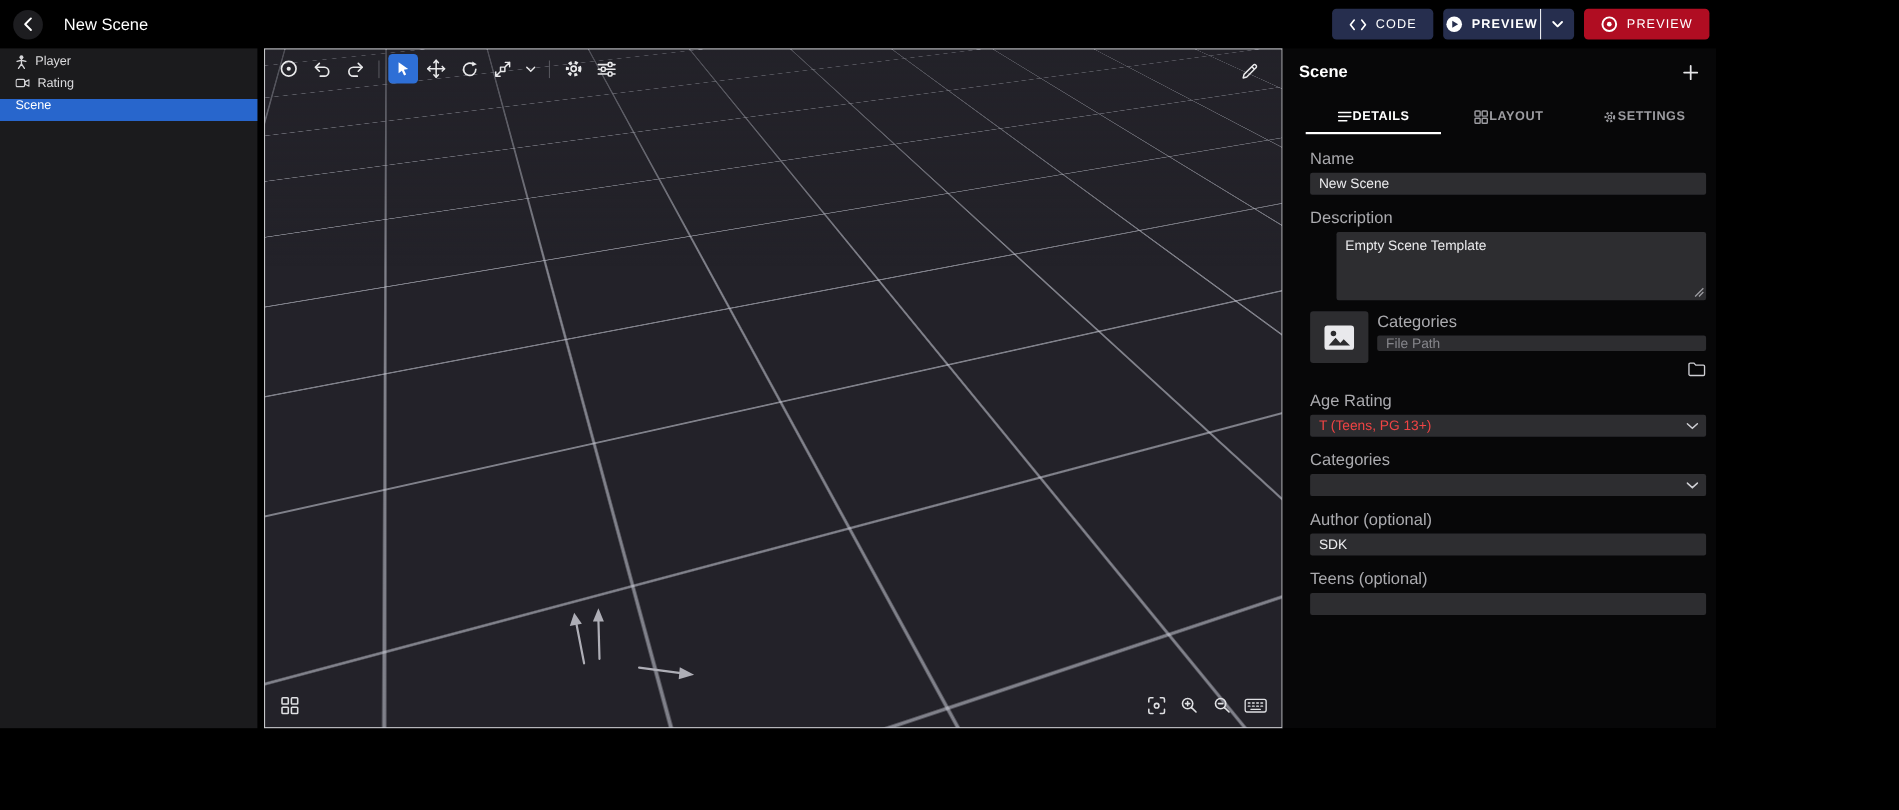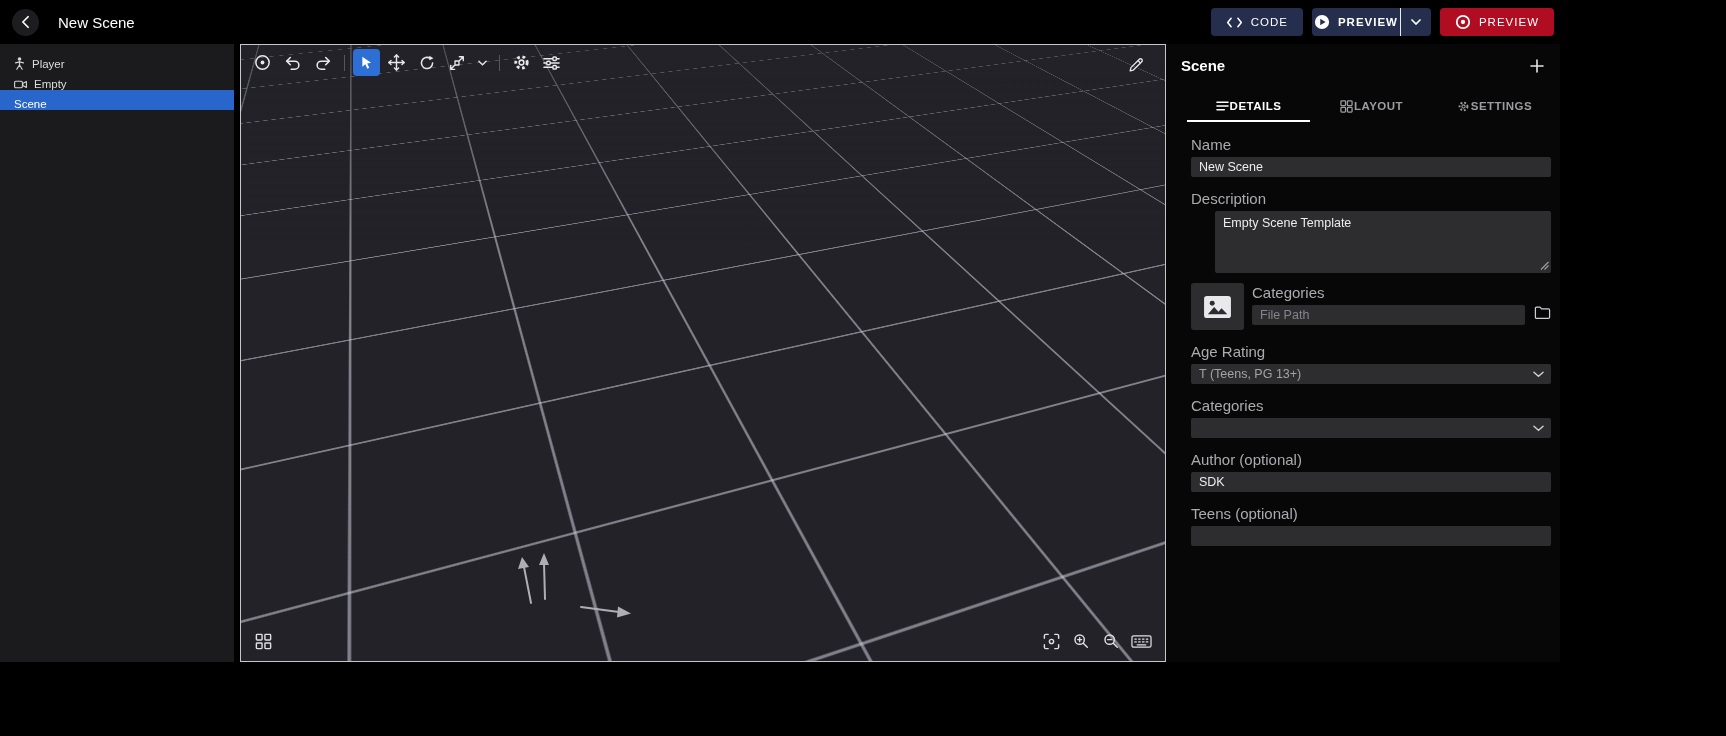--- a/index.html
+++ b/index.html
@@ -20,21 +20,21 @@
   .btn-group { display:flex; align-items:stretch; background:#262e4e; border-radius:4px; overflow:hidden; height:28px; }
   .btn-group .main { display:flex; align-items:center; gap:8px; padding:0 2px;
                      color:#fff; font-size:11.5px; font-weight:700; letter-spacing:1px; cursor:pointer; }
   .btn-group .caret { width:31px; display:flex; align-items:center; justify-content:center;
                       border-left:1px solid rgba(255,255,255,.9); cursor:pointer; }
   .btn-publish { background:#b00d22; }
 
   
   .sidebar { position:absolute; left:0; top:40px; width:234px; height:618px;
              background:#1b1b1d; padding-top:6px; }
-  .side-row { height:20px; display:flex; align-items:flex-end; gap:7px; padding-left:14px;
+  .side-row { height:20px; display:flex; align-items:flex-start; gap:7px; padding-left:14px;
               font-size:11.5px; color:#dcdcde; cursor:pointer; }
   .side-row.selected { background:#2866cc; color:#fff; }
   .side-row svg { flex:0 0 auto; }
 
   
   .viewport { position:absolute; left:240px; top:40px; width:926px; height:618px;
               background:#232229; border:1px solid #c6c7ca; overflow:hidden; }
   .vp-persp { position:absolute; inset:0; perspective:950px; perspective-origin:54% 24%; overflow:hidden; }
   .vp-grid { position:absolute; left:50%; top:50%; width:3600px; height:2500px;
              transform:translate(-48%,-54%) rotateX(63deg) rotateZ(-20deg);
@@ -78,26 +78,26 @@
   .ta-wrap { position:relative;margin-left:24px; }
   .f-textarea { width:100%; height:62px; background:#2d2d30; border:none; border-radius:2px;
                 color:#ececee; font-size:12.5px; padding:5px 8px; resize:none;
                 font-family:"Liberation Sans", sans-serif; outline:none; display:block; }
   .ta-grip { position:absolute; right:2px; bottom:3px; pointer-events:none; }
   .thumb-row { display:flex; gap:8px; margin-top:10px; }
   .thumb-box { width:53px; height:47px; background:#2d2d30; border-radius:3px;
                display:flex; align-items:center; justify-content:center; flex:0 0 auto; }
   .thumb-right { flex:1; }
   .thumb-right .f-label { margin-top:1px; }
-  .file-row { display:flex; align-items:flex-start; gap:9px; }
+  .file-row { display:flex; align-items:flex-end; gap:9px;flex-direction:column; }
   .file-row .f-input { flex:1; }
   .folder-btn { cursor:pointer; display:flex; }
   .f-select { position:relative; height:20px; background:#2d2d30; border-radius:2px;
               display:flex; align-items:center; padding:0 24px 0 8px;
-              color:#a3a3a3; font-size:12.5px; cursor:pointer; }
+              color:#ef4444; font-size:12.5px; cursor:pointer; }
   .f-select svg { position:absolute; right:7px; top:7px; }
 </style>
 </head>
 <body>
 
 <div class="app">
 
   <div class="topbar">
     <div class="back-btn">
       <svg width="9" height="14" viewBox="0 0 10 16">
@@ -145,21 +145,21 @@
           <circle cx="5.5" cy="2" r="1.8" fill="#d5d5d8"></circle>
           <path d="M5.5 4 v4 M1.5 5.8 L5.5 4.8 L9.5 5.8 M5.5 8 L2.8 12.2 M5.5 8 L8.2 12.2" stroke="#d5d5d8" stroke-width="1.2" fill="none" stroke-linecap="round"></path>
         </svg>
       <span>Player</span>
     </div>
     <div class="side-row">
       <svg width="13" height="11" viewBox="0 0 13 11">
           <rect x="0.6" y="2.2" width="7.8" height="6.6" rx="1.2" stroke="#d5d5d8" fill="none" stroke-width="1.1"></rect>
           <path d="M8.8 4.4 L12.4 2.6 V8.4 L8.8 6.6 Z" stroke="#d5d5d8" fill="none" stroke-width="1.1" stroke-linejoin="round"></path>
         </svg>
-      <span>Empty</span>
+      <span>Rating</span>
     </div>
     <div class="side-row selected">
       <span>Scene</span>
     </div>
   </div>
 
   <div class="viewport">
     <div class="vp-persp">
       <div class="vp-grid"></div>
     </div>

